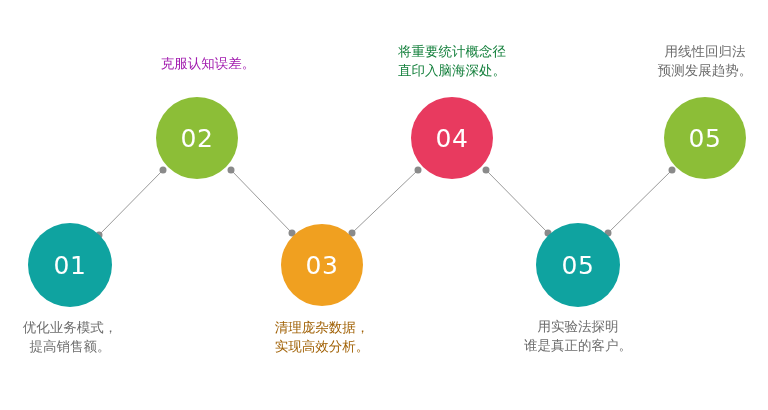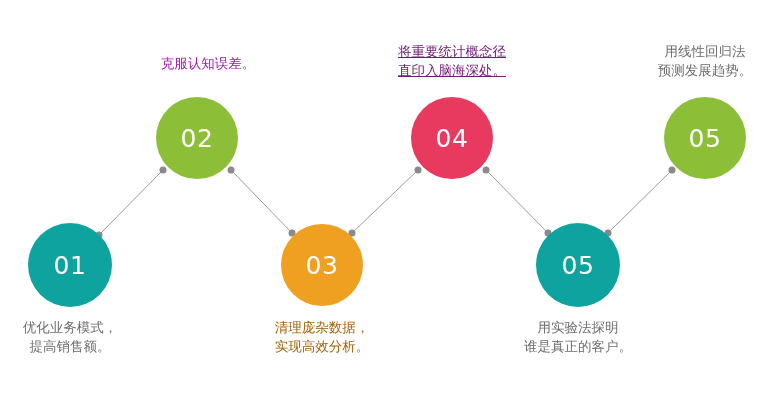--- a/index.html
+++ b/index.html
@@ -104,20 +104,20 @@
           <text x="705" y="138" text-anchor="middle" dominant-baseline="central" class="node-number">05</text>
         </g>
       </g>
   </svg>
   <div id="captions-layer">
       <div class="caption" style="left: -80px; width: 300px; color: rgb(109, 109, 109); top: 318px;">优化业务模式，
 提高销售额。</div>
       <div class="caption" style="left: 58px; width: 300px; color: #a21caf; top: 54px;">克服认知误差。</div>
       <div class="caption" style="left: 172px; width: 300px; color: #a16207; top: 318px;">清理庞杂数据，
 实现高效分析。</div>
-      <div class="caption" style="left: 302px; width: 300px; color: #701a75; top: 42px; text-decoration: underline;">将重要统计概念径
+      <div class="caption" style="left: 302px; width: 300px; color: #15803d; top: 42px;">将重要统计概念径
 直印入脑海深处。</div>
-      <div class="caption" style="left: 428px; width: 300px; color: rgb(109, 109, 109); top: 318px;">用实验法探明
+      <div class="caption" style="left: 428px; width: 300px; color: rgb(109, 109, 109); top: 318px; font-family: Liberation Mono, monospace;">用实验法探明
 谁是真正的客户。</div>
       <div class="caption" style="left: 555px; width: 300px; color: rgb(109, 109, 109); top: 42px;">用线性回归法
 预测发展趋势。</div>
     </div>
 </div>
 
 </body></html>

